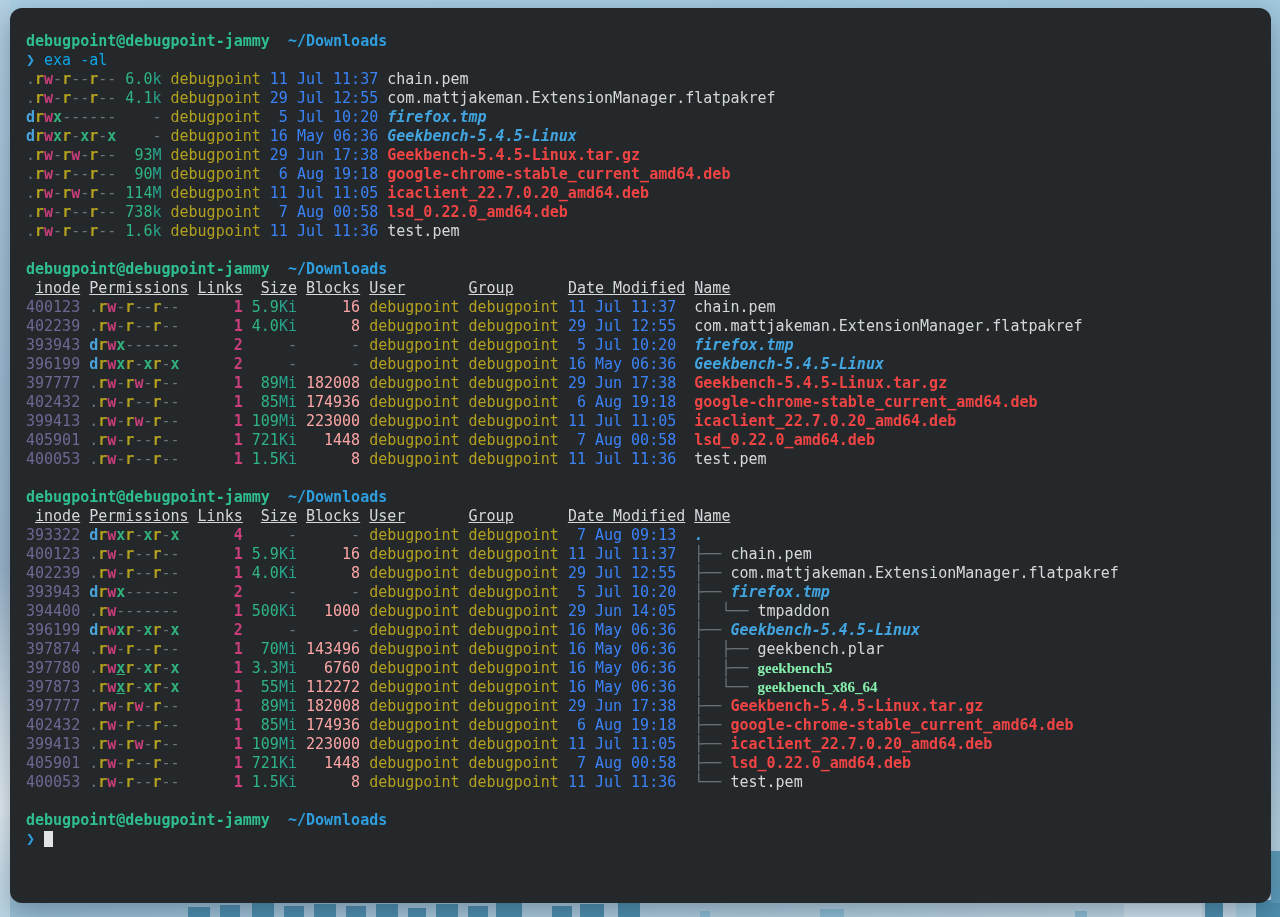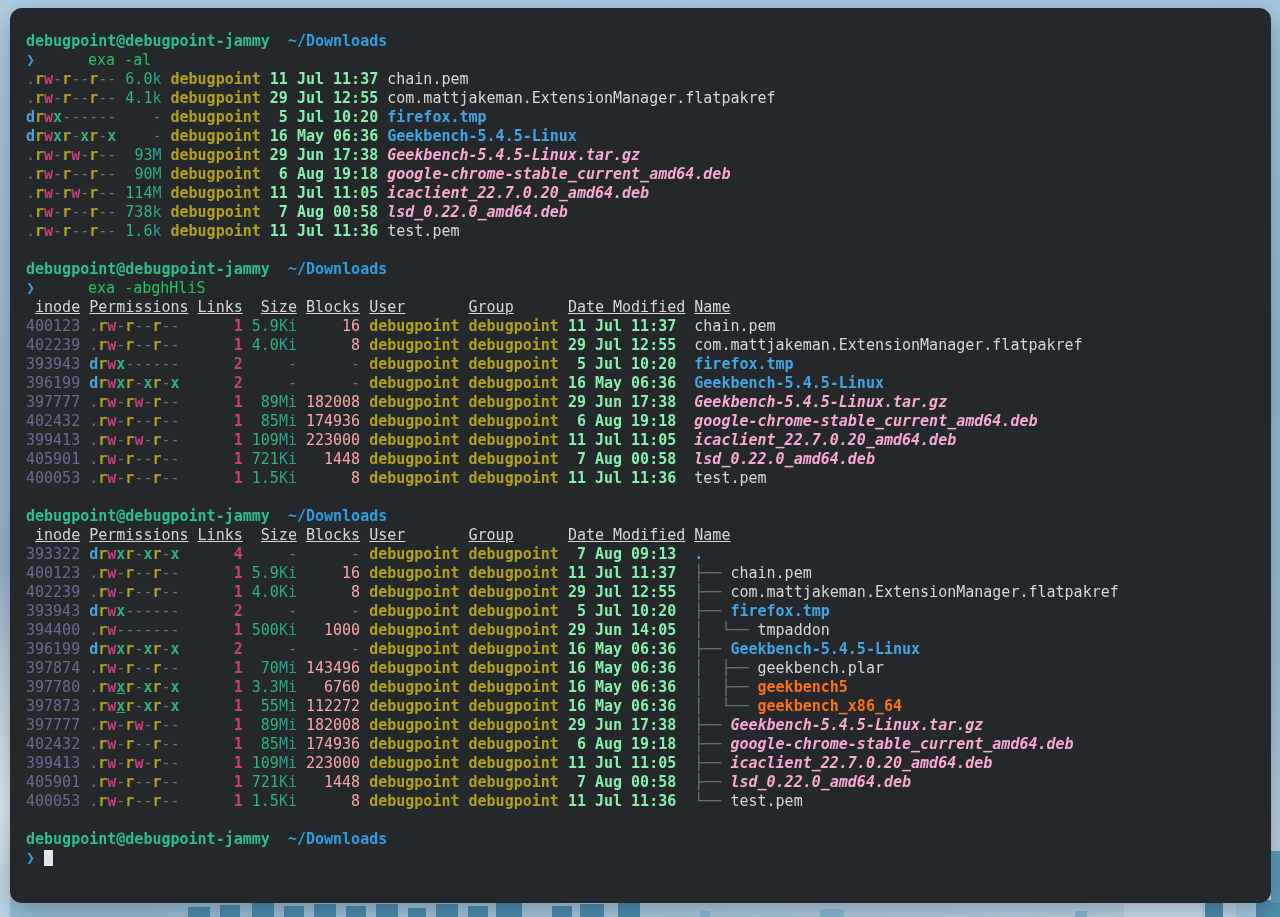--- a/index.html
+++ b/index.html
@@ -28,38 +28,38 @@
   }
   .content {
     padding:24px 16px 0 16px;
     font-size:15px; line-height:19px;
   }
   .line { height:19px; white-space:pre; }
   
   .sg-u   { color:#2fbe8f; font-weight:bold; }   
   .sg-pa  { color:#2f9ede; font-weight:bold; }   
   .sg-ar  { color:#2f9ede; }                     
-  .sg-c   { color:#22c55e;margin-left:44px; }                     
+  .sg-c   { color:#0ea5e9; }                     
   .sg-t   { color:#d5d8da; }                     
   .sg-dim { color:#6d7478; }                     
   .sg-pd  { color:#4aa3da; font-weight:bold; }   
   .sg-pr  { color:#b3a01f; font-weight:bold; }   
   .sg-pw  { color:#c93e7a; font-weight:bold; }   
   .sg-px  { color:#31b07c; font-weight:bold; }   
   .sg-pxu { color:#31b07c; font-weight:bold; text-decoration:underline; } 
   .sg-sz  { color:#2fb482; font-weight:normal; }   
   .sg-un  { color:#27a189; }                     
   .sg-lk  { color:#c93e7a; font-weight:bold; }   
   .sg-bl  { color:#fca5a5; }                     
   .sg-in  { color:#6f6793; }                     
-  .sg-us  { color:#b3a01f; font-weight:bold;margin-top:17px; }   
-  .sg-dt  { color:#86efac;font-weight:bold; }                     
-  .sg-dir { color:#42a5e0; font-weight:bold; }   
-  .sg-arch{ color:#f9a8d4; font-weight:bold;font-style:italic; }   
-  .sg-ex  { color:#f97316; font-weight:bold; }   
+  .sg-us  { color:#b3a01f; font-weight:normal;margin-top:17px; }   
+  .sg-dt  { color:#3b82f6; }                     
+  .sg-dir { color:#42a5e0; font-weight:bold;font-style:italic; }   
+  .sg-arch{ color:#ef4444; font-weight:bold; }   
+  .sg-ex  { color:#86efac; font-weight:bold;font-family:Liberation Serif, serif; }   
   .sg-h   { color:#d5d8da; text-decoration:underline;margin-top:8px; } 
   .cursor { display:inline-block; width:9px; height:16px; background:#e2e5e6; vertical-align:-3px; }
 </style>
 </head>
 <body>
 
 <div class="left-strip"></div>
 <div class="bottom-strip">
   <div class="panel-a"></div>
   <div class="panel-b"></div>
@@ -93,21 +93,20 @@
       <div class="line"><span class="sg-dim">.</span><span class="sg-pr">r</span><span class="sg-pw">w</span><span class="sg-dim">-</span><span class="sg-pr">r</span><span class="sg-dim">--</span><span class="sg-pr">r</span><span class="sg-dim">--</span><span class="sg-t"> </span><span class="sg-sz">4.1</span><span class="sg-un">k</span><span class="sg-t"> </span><span class="sg-us">debugpoint</span><span class="sg-t"> </span><span class="sg-dt">29 Jul 12:55</span><span class="sg-t"> </span><span class="sg-t">com.mattjakeman.ExtensionManager.flatpakref</span></div>
       <div class="line"><span class="sg-pd">d</span><span class="sg-pr">r</span><span class="sg-pw">w</span><span class="sg-px">x</span><span class="sg-dim">------</span><span class="sg-t"> </span><span class="sg-dim">   -</span><span class="sg-t"> </span><span class="sg-us">debugpoint</span><span class="sg-t"> </span><span class="sg-dt"> 5 Jul 10:20</span><span class="sg-t"> </span><span class="sg-dir">firefox.tmp</span></div>
       <div class="line"><span class="sg-pd">d</span><span class="sg-pr">r</span><span class="sg-pw">w</span><span class="sg-px">x</span><span class="sg-pr">r</span><span class="sg-dim">-</span><span class="sg-px">x</span><span class="sg-pr">r</span><span class="sg-dim">-</span><span class="sg-px">x</span><span class="sg-t"> </span><span class="sg-dim">   -</span><span class="sg-t"> </span><span class="sg-us">debugpoint</span><span class="sg-t"> </span><span class="sg-dt">16 May 06:36</span><span class="sg-t"> </span><span class="sg-dir">Geekbench-5.4.5-Linux</span></div>
       <div class="line"><span class="sg-dim">.</span><span class="sg-pr">r</span><span class="sg-pw">w</span><span class="sg-dim">-</span><span class="sg-pr">r</span><span class="sg-pw">w</span><span class="sg-dim">-</span><span class="sg-pr">r</span><span class="sg-dim">--</span><span class="sg-t">  </span><span class="sg-sz">93</span><span class="sg-un">M</span><span class="sg-t"> </span><span class="sg-us">debugpoint</span><span class="sg-t"> </span><span class="sg-dt">29 Jun 17:38</span><span class="sg-t"> </span><span class="sg-arch">Geekbench-5.4.5-Linux.tar.gz</span></div>
       <div class="line"><span class="sg-dim">.</span><span class="sg-pr">r</span><span class="sg-pw">w</span><span class="sg-dim">-</span><span class="sg-pr">r</span><span class="sg-dim">--</span><span class="sg-pr">r</span><span class="sg-dim">--</span><span class="sg-t">  </span><span class="sg-sz">90</span><span class="sg-un">M</span><span class="sg-t"> </span><span class="sg-us">debugpoint</span><span class="sg-t"> </span><span class="sg-dt"> 6 Aug 19:18</span><span class="sg-t"> </span><span class="sg-arch">google-chrome-stable_current_amd64.deb</span></div>
       <div class="line"><span class="sg-dim">.</span><span class="sg-pr">r</span><span class="sg-pw">w</span><span class="sg-dim">-</span><span class="sg-pr">r</span><span class="sg-pw">w</span><span class="sg-dim">-</span><span class="sg-pr">r</span><span class="sg-dim">--</span><span class="sg-t"> </span><span class="sg-sz">114</span><span class="sg-un">M</span><span class="sg-t"> </span><span class="sg-us">debugpoint</span><span class="sg-t"> </span><span class="sg-dt">11 Jul 11:05</span><span class="sg-t"> </span><span class="sg-arch">icaclient_22.7.0.20_amd64.deb</span></div>
       <div class="line"><span class="sg-dim">.</span><span class="sg-pr">r</span><span class="sg-pw">w</span><span class="sg-dim">-</span><span class="sg-pr">r</span><span class="sg-dim">--</span><span class="sg-pr">r</span><span class="sg-dim">--</span><span class="sg-t"> </span><span class="sg-sz">738</span><span class="sg-un">k</span><span class="sg-t"> </span><span class="sg-us">debugpoint</span><span class="sg-t"> </span><span class="sg-dt"> 7 Aug 00:58</span><span class="sg-t"> </span><span class="sg-arch">lsd_0.22.0_amd64.deb</span></div>
       <div class="line"><span class="sg-dim">.</span><span class="sg-pr">r</span><span class="sg-pw">w</span><span class="sg-dim">-</span><span class="sg-pr">r</span><span class="sg-dim">--</span><span class="sg-pr">r</span><span class="sg-dim">--</span><span class="sg-t"> </span><span class="sg-sz">1.6</span><span class="sg-un">k</span><span class="sg-t"> </span><span class="sg-us">debugpoint</span><span class="sg-t"> </span><span class="sg-dt">11 Jul 11:36</span><span class="sg-t"> </span><span class="sg-t">test.pem</span></div>
       <div class="line"></div>
       <div class="line"><span class="sg-u">debugpoint@debugpoint-jammy</span><span class="sg-t">  </span><span class="sg-pa">~/Downloads</span></div>
-      <div class="line"><span class="sg-ar">❯ </span><span class="sg-c">exa -abghHliS</span></div>
       <div class="line"><span class="sg-t"> </span><span class="sg-h">inode</span><span class="sg-t"> </span><span class="sg-h">Permissions</span><span class="sg-t"> </span><span class="sg-h">Links</span><span class="sg-t">  </span><span class="sg-h">Size</span><span class="sg-t"> </span><span class="sg-h">Blocks</span><span class="sg-t"> </span><span class="sg-h">User</span><span class="sg-t">       </span><span class="sg-h">Group</span><span class="sg-t">      </span><span class="sg-h">Date Modified</span><span class="sg-t"> </span><span class="sg-h">Name</span></div>
       <div class="line"><span class="sg-in">400123</span><span class="sg-t"> </span><span class="sg-dim">.</span><span class="sg-pr">r</span><span class="sg-pw">w</span><span class="sg-dim">-</span><span class="sg-pr">r</span><span class="sg-dim">--</span><span class="sg-pr">r</span><span class="sg-dim">--</span><span class="sg-t">      </span><span class="sg-lk">1</span><span class="sg-t"> </span><span class="sg-sz">5.9</span><span class="sg-un">Ki</span><span class="sg-t"> </span><span class="sg-bl">    16</span><span class="sg-t"> </span><span class="sg-us">debugpoint</span><span class="sg-t"> </span><span class="sg-us">debugpoint</span><span class="sg-t"> </span><span class="sg-dt">11 Jul 11:37</span><span class="sg-t">  </span><span class="sg-t">chain.pem</span></div>
       <div class="line"><span class="sg-in">402239</span><span class="sg-t"> </span><span class="sg-dim">.</span><span class="sg-pr">r</span><span class="sg-pw">w</span><span class="sg-dim">-</span><span class="sg-pr">r</span><span class="sg-dim">--</span><span class="sg-pr">r</span><span class="sg-dim">--</span><span class="sg-t">      </span><span class="sg-lk">1</span><span class="sg-t"> </span><span class="sg-sz">4.0</span><span class="sg-un">Ki</span><span class="sg-t"> </span><span class="sg-bl">     8</span><span class="sg-t"> </span><span class="sg-us">debugpoint</span><span class="sg-t"> </span><span class="sg-us">debugpoint</span><span class="sg-t"> </span><span class="sg-dt">29 Jul 12:55</span><span class="sg-t">  </span><span class="sg-t">com.mattjakeman.ExtensionManager.flatpakref</span></div>
       <div class="line"><span class="sg-in">393943</span><span class="sg-t"> </span><span class="sg-pd">d</span><span class="sg-pr">r</span><span class="sg-pw">w</span><span class="sg-px">x</span><span class="sg-dim">------</span><span class="sg-t">      </span><span class="sg-lk">2</span><span class="sg-t"> </span><span class="sg-dim">    -</span><span class="sg-t"> </span><span class="sg-dim">     -</span><span class="sg-t"> </span><span class="sg-us">debugpoint</span><span class="sg-t"> </span><span class="sg-us">debugpoint</span><span class="sg-t"> </span><span class="sg-dt"> 5 Jul 10:20</span><span class="sg-t">  </span><span class="sg-dir">firefox.tmp</span></div>
       <div class="line"><span class="sg-in">396199</span><span class="sg-t"> </span><span class="sg-pd">d</span><span class="sg-pr">r</span><span class="sg-pw">w</span><span class="sg-px">x</span><span class="sg-pr">r</span><span class="sg-dim">-</span><span class="sg-px">x</span><span class="sg-pr">r</span><span class="sg-dim">-</span><span class="sg-px">x</span><span class="sg-t">      </span><span class="sg-lk">2</span><span class="sg-t"> </span><span class="sg-dim">    -</span><span class="sg-t"> </span><span class="sg-dim">     -</span><span class="sg-t"> </span><span class="sg-us">debugpoint</span><span class="sg-t"> </span><span class="sg-us">debugpoint</span><span class="sg-t"> </span><span class="sg-dt">16 May 06:36</span><span class="sg-t">  </span><span class="sg-dir">Geekbench-5.4.5-Linux</span></div>
       <div class="line"><span class="sg-in">397777</span><span class="sg-t"> </span><span class="sg-dim">.</span><span class="sg-pr">r</span><span class="sg-pw">w</span><span class="sg-dim">-</span><span class="sg-pr">r</span><span class="sg-pw">w</span><span class="sg-dim">-</span><span class="sg-pr">r</span><span class="sg-dim">--</span><span class="sg-t">      </span><span class="sg-lk">1</span><span class="sg-t">  </span><span class="sg-sz">89</span><span class="sg-un">Mi</span><span class="sg-t"> </span><span class="sg-bl">182008</span><span class="sg-t"> </span><span class="sg-us">debugpoint</span><span class="sg-t"> </span><span class="sg-us">debugpoint</span><span class="sg-t"> </span><span class="sg-dt">29 Jun 17:38</span><span class="sg-t">  </span><span class="sg-arch">Geekbench-5.4.5-Linux.tar.gz</span></div>
       <div class="line"><span class="sg-in">402432</span><span class="sg-t"> </span><span class="sg-dim">.</span><span class="sg-pr">r</span><span class="sg-pw">w</span><span class="sg-dim">-</span><span class="sg-pr">r</span><span class="sg-dim">--</span><span class="sg-pr">r</span><span class="sg-dim">--</span><span class="sg-t">      </span><span class="sg-lk">1</span><span class="sg-t">  </span><span class="sg-sz">85</span><span class="sg-un">Mi</span><span class="sg-t"> </span><span class="sg-bl">174936</span><span class="sg-t"> </span><span class="sg-us">debugpoint</span><span class="sg-t"> </span><span class="sg-us">debugpoint</span><span class="sg-t"> </span><span class="sg-dt"> 6 Aug 19:18</span><span class="sg-t">  </span><span class="sg-arch">google-chrome-stable_current_amd64.deb</span></div>
       <div class="line"><span class="sg-in">399413</span><span class="sg-t"> </span><span class="sg-dim">.</span><span class="sg-pr">r</span><span class="sg-pw">w</span><span class="sg-dim">-</span><span class="sg-pr">r</span><span class="sg-pw">w</span><span class="sg-dim">-</span><span class="sg-pr">r</span><span class="sg-dim">--</span><span class="sg-t">      </span><span class="sg-lk">1</span><span class="sg-t"> </span><span class="sg-sz">109</span><span class="sg-un">Mi</span><span class="sg-t"> </span><span class="sg-bl">223000</span><span class="sg-t"> </span><span class="sg-us">debugpoint</span><span class="sg-t"> </span><span class="sg-us">debugpoint</span><span class="sg-t"> </span><span class="sg-dt">11 Jul 11:05</span><span class="sg-t">  </span><span class="sg-arch">icaclient_22.7.0.20_amd64.deb</span></div>
       <div class="line"><span class="sg-in">405901</span><span class="sg-t"> </span><span class="sg-dim">.</span><span class="sg-pr">r</span><span class="sg-pw">w</span><span class="sg-dim">-</span><span class="sg-pr">r</span><span class="sg-dim">--</span><span class="sg-pr">r</span><span class="sg-dim">--</span><span class="sg-t">      </span><span class="sg-lk">1</span><span class="sg-t"> </span><span class="sg-sz">721</span><span class="sg-un">Ki</span><span class="sg-t"> </span><span class="sg-bl">  1448</span><span class="sg-t"> </span><span class="sg-us">debugpoint</span><span class="sg-t"> </span><span class="sg-us">debugpoint</span><span class="sg-t"> </span><span class="sg-dt"> 7 Aug 00:58</span><span class="sg-t">  </span><span class="sg-arch">lsd_0.22.0_amd64.deb</span></div>
       <div class="line"><span class="sg-in">400053</span><span class="sg-t"> </span><span class="sg-dim">.</span><span class="sg-pr">r</span><span class="sg-pw">w</span><span class="sg-dim">-</span><span class="sg-pr">r</span><span class="sg-dim">--</span><span class="sg-pr">r</span><span class="sg-dim">--</span><span class="sg-t">      </span><span class="sg-lk">1</span><span class="sg-t"> </span><span class="sg-sz">1.5</span><span class="sg-un">Ki</span><span class="sg-t"> </span><span class="sg-bl">     8</span><span class="sg-t"> </span><span class="sg-us">debugpoint</span><span class="sg-t"> </span><span class="sg-us">debugpoint</span><span class="sg-t"> </span><span class="sg-dt">11 Jul 11:36</span><span class="sg-t">  </span><span class="sg-t">test.pem</span></div>

